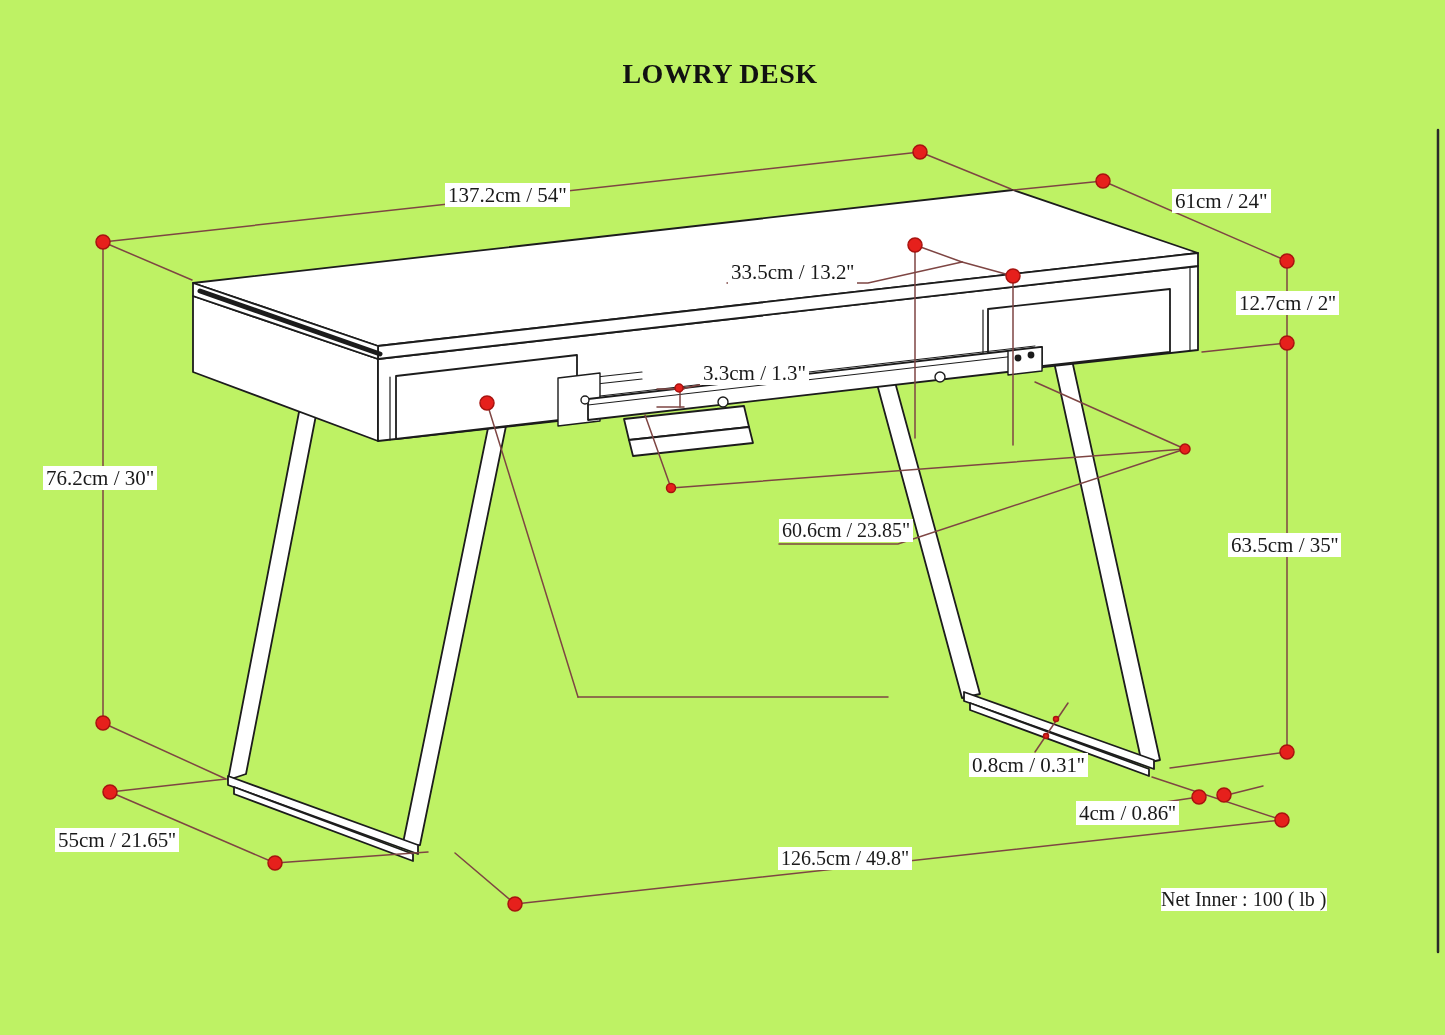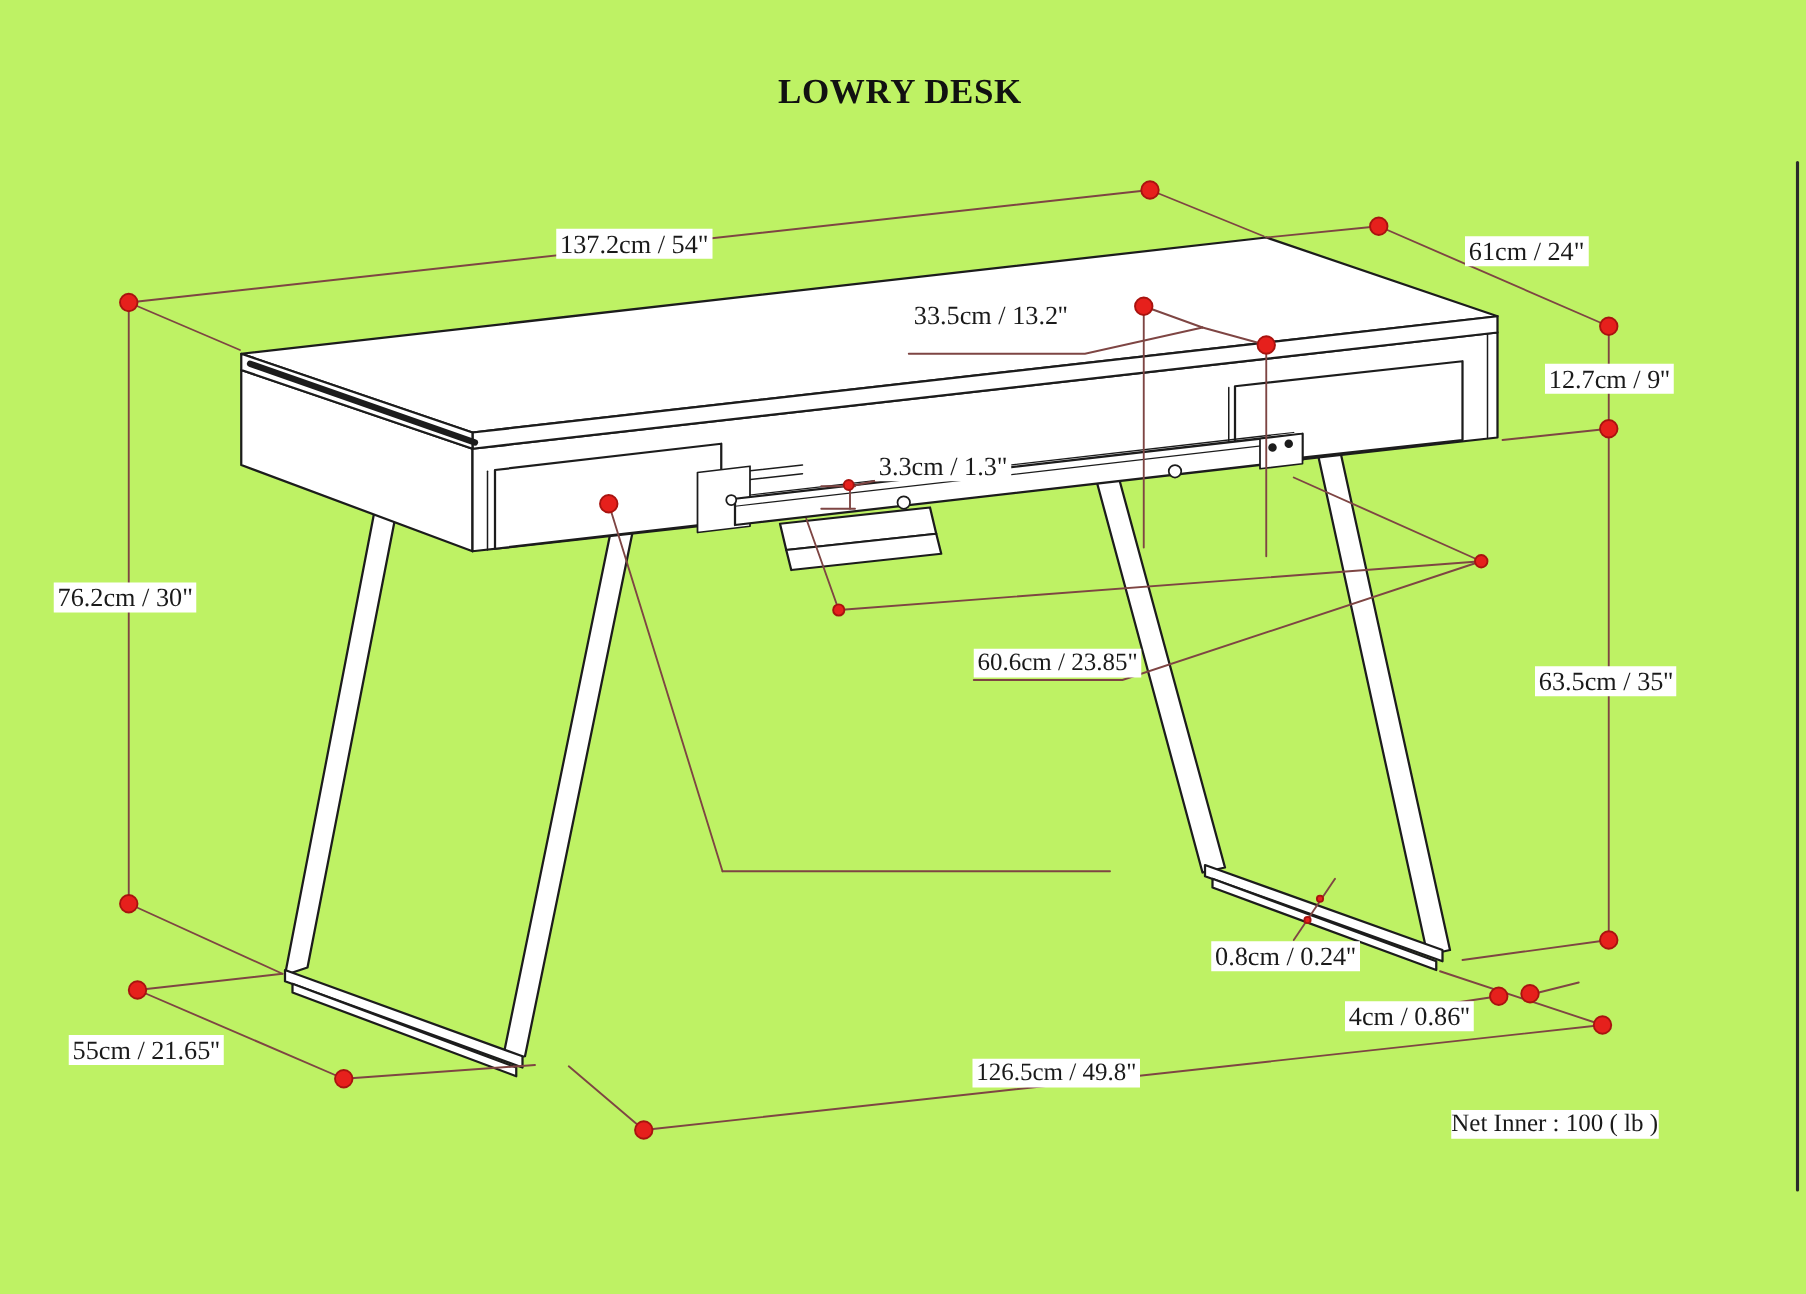--- a/index.html
+++ b/index.html
@@ -139,27 +139,27 @@
     <circle cx="1185" cy="449" r="5"></circle>
     <circle cx="1046" cy="736" r="2.5"></circle>
     <circle cx="1056" cy="719" r="2.5"></circle>
   </g>
 </svg>
 
 <div class="title">LOWRY DESK</div>
 
 <div class="lbl" style="left:445px;top:183px;">137.2cm / 54"</div>
 <div class="lbl" style="left:1172px;top:189px;">61cm / 24"</div>
-<div class="lbl" style="left:728px;top:240px;">33.5cm / 13.2''</div>
-<div class="lbl" style="left:1236px;top:291px;">12.7cm / 9''</div>
+<div class="lbl" style="left:728px;top:260px;">33.5cm / 13.2''</div>
+<div class="lbl" style="left:1236px;top:291px;">12.7cm / 2''</div>
 <div class="lbl" style="left:700px;top:361px;">3.3cm / 1.3"</div>
 <div class="lbl" style="left:43px;top:466px;">76.2cm / 30"</div>
 <div class="lbl small" style="left:779px;top:519px;">60.6cm / 23.85"</div>
 <div class="lbl" style="left:1228px;top:533px;">63.5cm / 35''</div>
-<div class="lbl" style="left:969px;top:753px;">0.8cm / 0.24''</div>
+<div class="lbl" style="left:969px;top:753px;">0.8cm / 0.31''</div>
 <div class="lbl" style="left:1076px;top:801px;">4cm / 0.86''</div>
 <div class="lbl" style="left:55px;top:828px;">55cm / 21.65''</div>
 <div class="lbl small" style="left:778px;top:847px;">126.5cm / 49.8"</div>
 
 
 <div class="netweight">Net Inner : 100 ( lb )</div>
 
 </div>
 
 </body></html>

